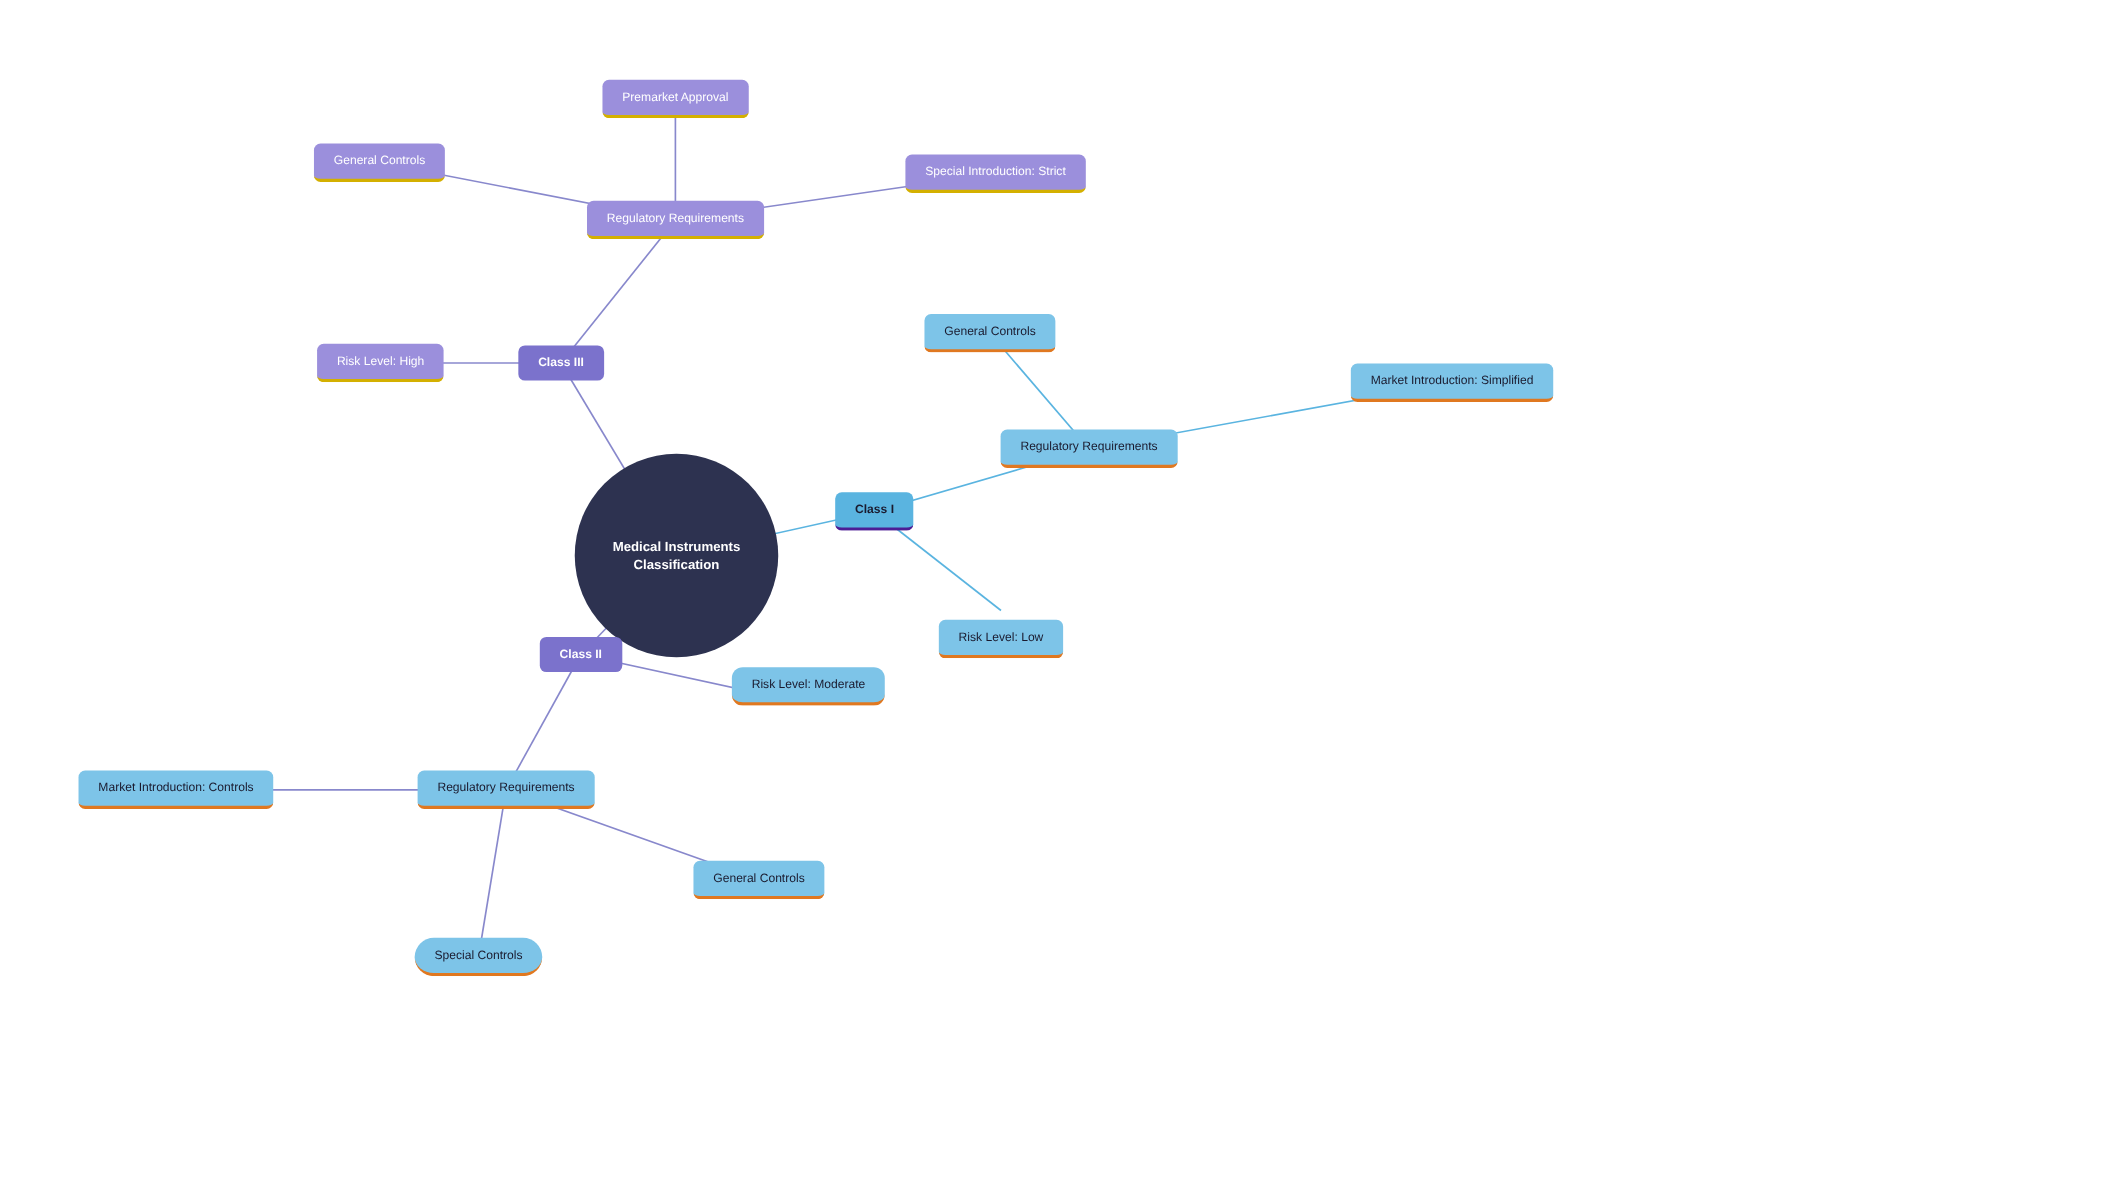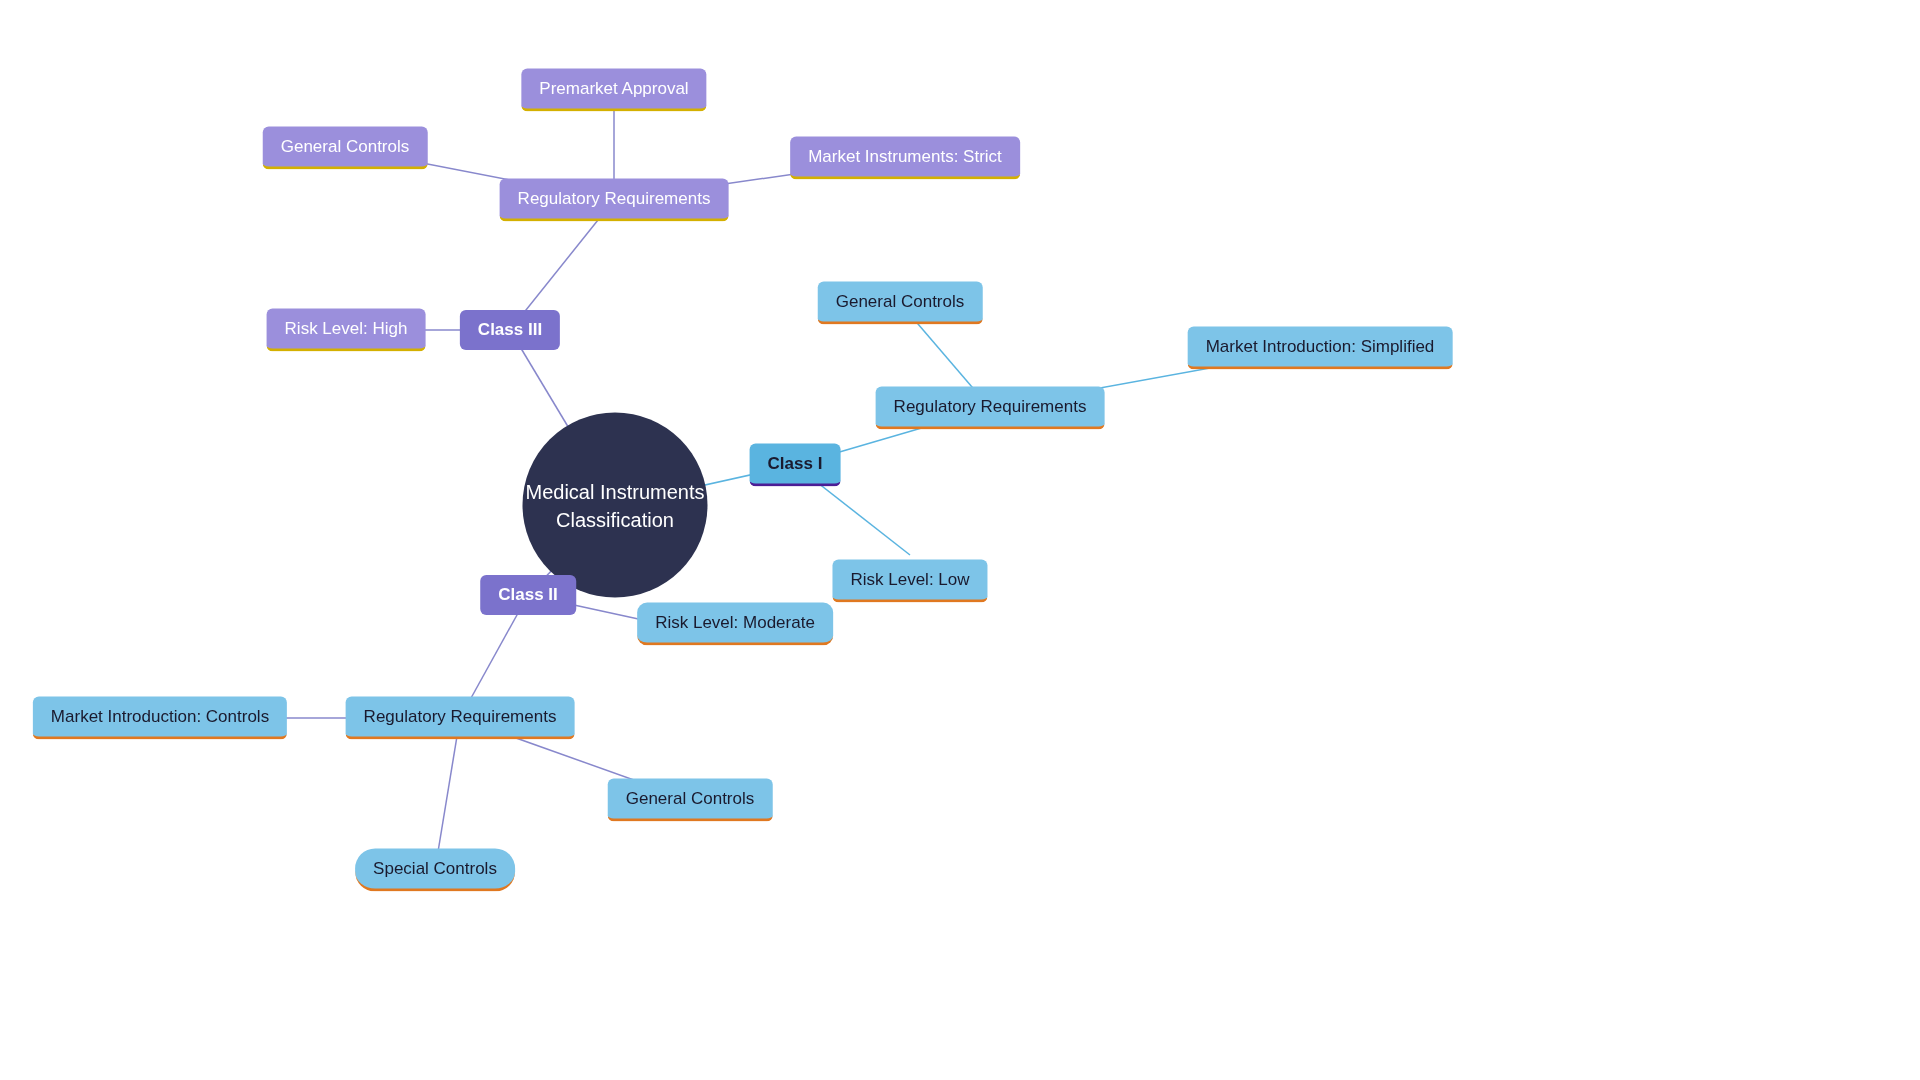--- a/index.html
+++ b/index.html
@@ -16,39 +16,39 @@
       top: 0; left: 0;
       width: 1920px;
       height: 1080px;
       pointer-events: none;
     }
     .node {
       position: absolute;
       transform: translate(-50%, -50%);
       border-radius: 6px;
       padding: 10px 18px;
-      font-size: 17px;
+      font-size: 11px;
       font-weight: 500;
       text-align: center;
       white-space: nowrap;
     }
     .center-node {
       position: absolute;
       transform: translate(-50%, -50%);
       width: 185px;
       height: 185px;
       border-radius: 50%;
       background: #2d3250;
       color: #ffffff;
       display: flex;
       align-items: center;
       justify-content: center;
       text-align: center;
-      font-size: 20px;
-      font-weight: 400;
+      font-size: 12px;
+      font-weight: 700;
       line-height: 1.4;
     }
     .purple-node {
       background: #9b8fdc;
       color: #ffffff;
       border-bottom: 3px solid #d4b000;
     }
     .blue-node {
       background: #7dc4e8;
       color: #1a1a2e;
@@ -123,21 +123,21 @@
   <span>Risk Level: High</span>
 </div>
 
 <div class="node purple-node" style="left:614px; top:90px;">
   <span>Premarket Approval</span>
 </div>
 <div class="node purple-node" style="left:345px; top:148px;">
   <span>General Controls</span>
 </div>
 <div class="node purple-node" style="left:905px; top:158px;">
-  <span>Market Instruments: Strict</span>
+  <span>Special Introduction: Strict</span>
 </div>
 
 <div class="node blue-node" style="left:990px; top:408px;">
   <span>Regulatory Requirements</span>
 </div>
 <div class="node blue-node" style="left:910px; top:581px;">
   <span>Risk Level: Low</span>
 </div>
 
 <div class="node blue-node" style="left:900px; top:303px;">

